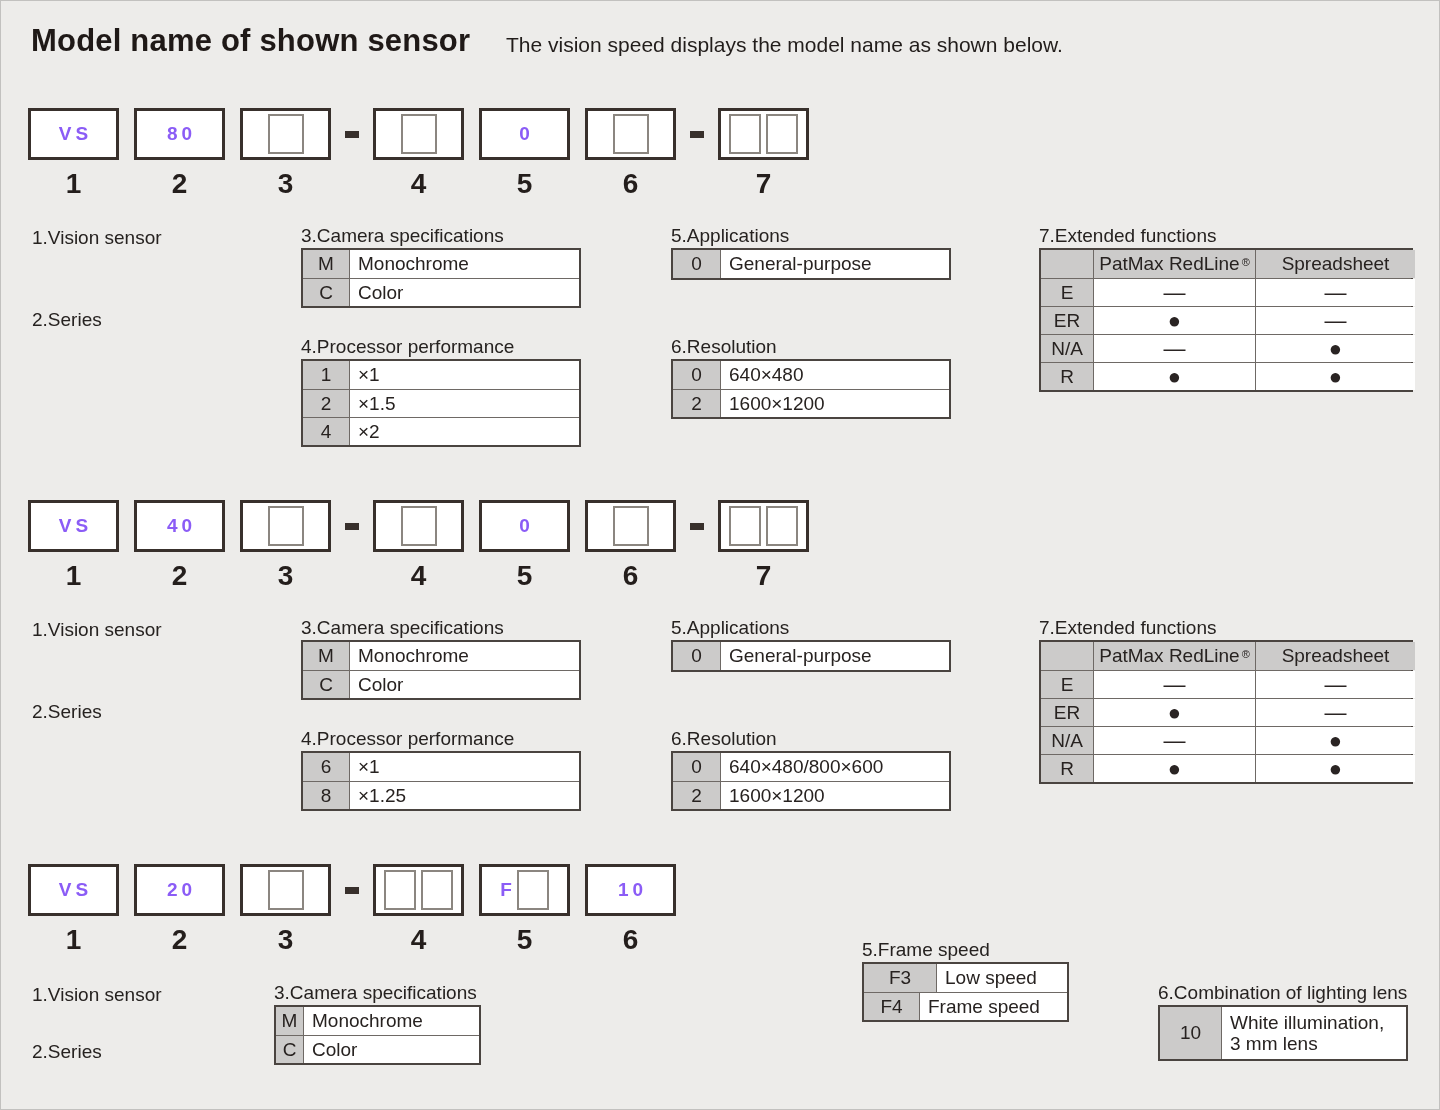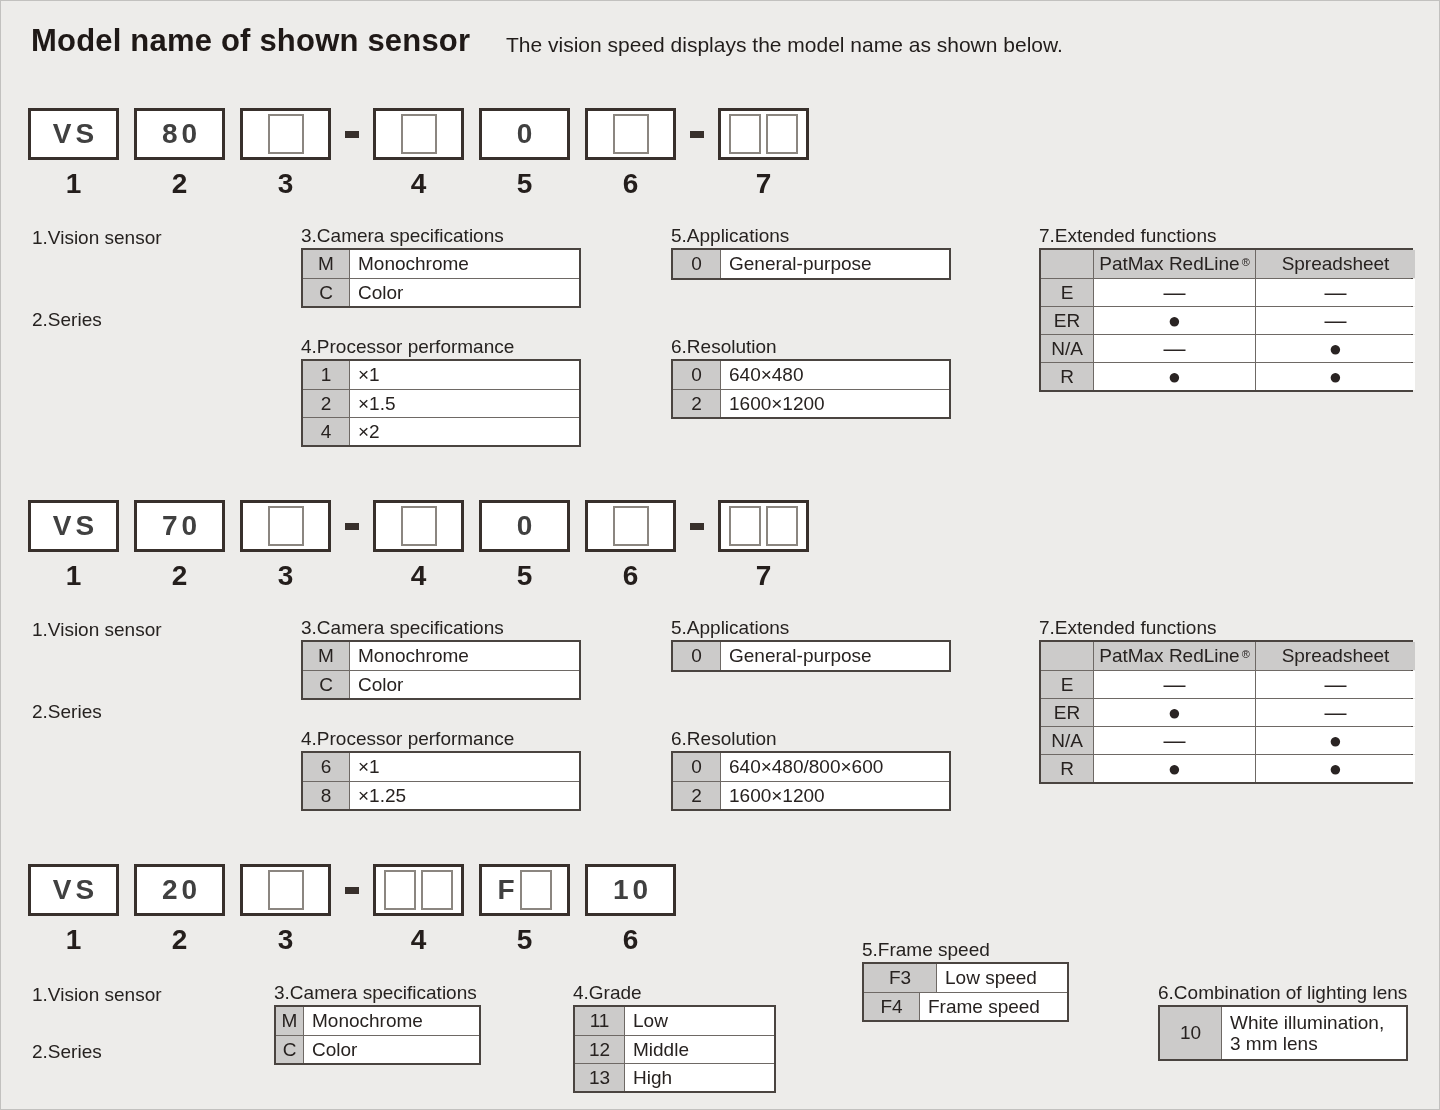--- a/index.html
+++ b/index.html
@@ -9,21 +9,21 @@
     background:#edecea; border:1px solid #c2c1bf; overflow:hidden;
     color:#272220;
   }
   .title { position:absolute; left:30px; top:22px; font-size:31px; font-weight:bold; letter-spacing:0.2px; color:#1f1917; }
   .subtitle { position:absolute; left:505px; top:32px; font-size:21px; color:#221d1b; }
 
   
   .mrow { position:absolute; left:0; width:1440px; height:100px; }
   .mbox { position:absolute; top:0; width:91px; height:52px; background:#ffffff;
           border:3px solid #38302c; display:flex; align-items:center; justify-content:center; gap:5px; }
-  .mtext { font-size:28px; font-weight:bold; letter-spacing:4px; padding-left:4px; color:#404040; white-space:nowrap; }
+  .mtext { font-size:19px; font-weight:bold; letter-spacing:4px; padding-left:4px; color:#8b5cf6; white-space:nowrap; }
   .mtext.solo { letter-spacing:0; padding-left:0; }
   .isq { width:36px; height:40px; border:2px solid #8b8680; background:#ffffff; flex:0 0 auto; }
   .isq.sm { width:32px; }
   .mdash { position:absolute; top:23px; width:14px; height:7px; background:#38302c; }
   .mnum { position:absolute; top:60px; width:91px; text-align:center; font-size:28px; font-weight:bold; color:#241e1c; }
 
   
   .flabel { position:absolute; font-size:19px; white-space:nowrap; color:#262220; }
 
   
@@ -176,21 +176,21 @@
         <div class="c" style="width:160px">●</div>
       </div>
     </div>
   </div>
 
   <div class="mrow" style="top:499px">
     <div class="mbox" style="left:27px">
         <span class="mtext">VS</span>
       </div>
     <div class="mbox" style="left:133px">
-        <span class="mtext">70</span>
+        <span class="mtext">40</span>
       </div>
     <div class="mbox" style="left:239px">
         <span class="isq"></span>
       </div>
     <div class="mdash" style="left:344px"></div>
     <div class="mbox" style="left:372px">
         <span class="isq"></span>
       </div>
     <div class="mbox" style="left:478px">
         <span class="mtext solo">0</span>
@@ -341,37 +341,20 @@
           <div class="k" style="width:28px">M</div>
           <div class="v">Monochrome</div>
         </div>
       <div class="srow">
           <div class="k" style="width:28px">C</div>
           <div class="v">Color</div>
         </div>
     </div>
   </div>
 
-  <div class="spec" style="left:572px;top:981px">
-    <div class="spec-title">4.Grade</div>
-    <div class="spec-table" style="width:203px">
-      <div class="srow">
-          <div class="k" style="width:50px">11</div>
-          <div class="v">Low</div>
-        </div>
-      <div class="srow">
-          <div class="k" style="width:50px">12</div>
-          <div class="v">Middle</div>
-        </div>
-      <div class="srow">
-          <div class="k" style="width:50px">13</div>
-          <div class="v">High</div>
-        </div>
-    </div>
-  </div>
 
   <div class="spec" style="left:861px;top:938px">
     <div class="spec-title">5.Frame speed</div>
     <div class="spec-table" style="width:207px">
       <div class="srow">
           <div class="k" style="width:73px">F3</div>
           <div class="v">Low speed</div>
         </div>
       <div class="srow">
           <div class="k" style="width:56px">F4</div>

